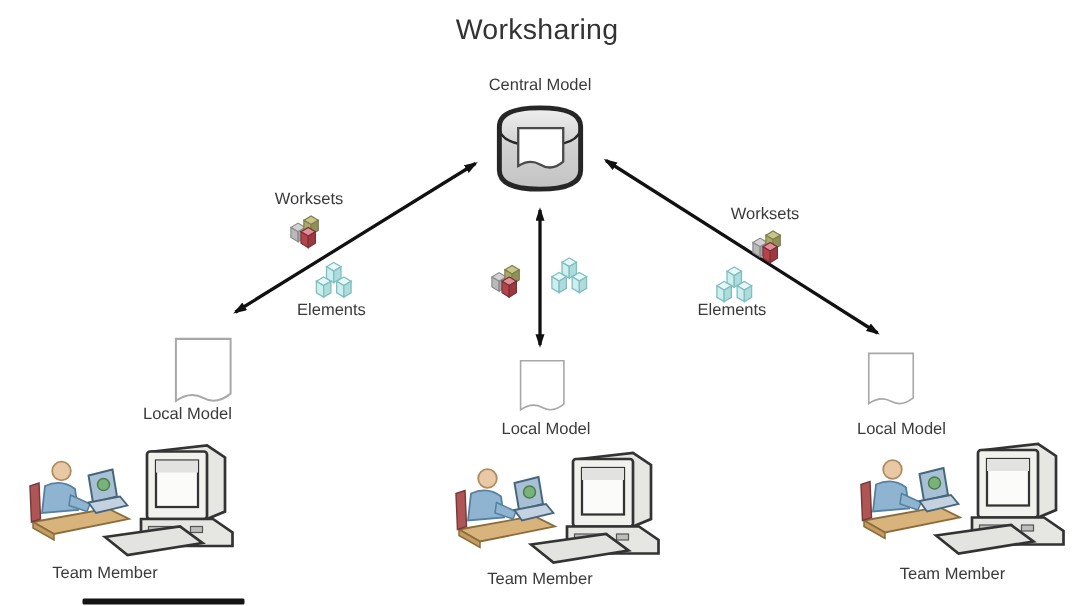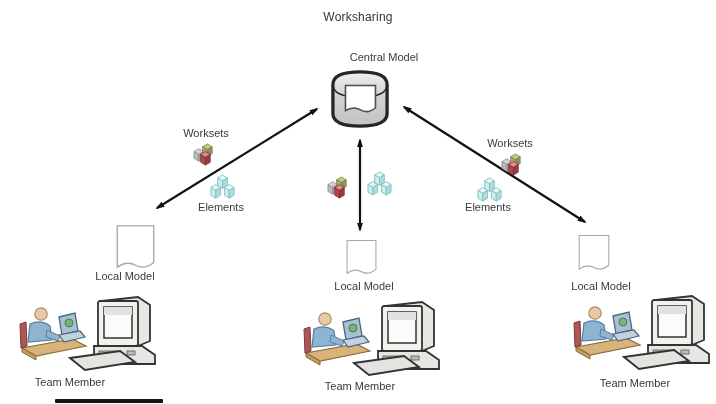--- a/index.html
+++ b/index.html
@@ -7,21 +7,21 @@
     position:relative;width:716px;height:404px;background:#ffffff;overflow:hidden;
     font-family:"Liberation Sans",sans-serif;color:#3a3a3a;
   }
   .abs{position:absolute;}
   .label{
     position:absolute;font-size:11px;color:#3a3a3a;text-align:center;
     white-space:nowrap;line-height:13px;
   }
   #title{
     position:absolute;left:0;top:10px;width:716px;text-align:center;
-    font-size:12px;color:#333;letter-spacing:.2px;
+    font-size:19px;color:#333;letter-spacing:.2px;
   }
   #arrow-layer{position:absolute;left:0;top:0;pointer-events:none;}
   #bottom-bar{
     position:absolute;left:55px;top:399px;width:108px;height:4px;
     background:#141414;border-radius:1px;
   }
 </style>
 </head>
 <body>
 
@@ -111,21 +111,21 @@
         <rect x="85" y="57" width="22" height="4" fill="#bdbdbb" stroke="#555" stroke-width="0.8"></rect>
         <rect x="113" y="57" width="8" height="4" fill="#bdbdbb" stroke="#555" stroke-width="0.8"></rect>
 
         <path d="M56 64 L106 57 L121 68 L71 76 Z" fill="#e3e3e0" stroke="#333" stroke-width="1.8"></path>
       </symbol>
     </defs>
   </svg>
 
   <div id="title">Worksharing</div>
 
-  <div class="label" style="left:320px;top:51px;width:80px;margin-left:24px;">Central Model</div>
+  <div class="label" style="left:320px;top:51px;width:80px;">Central Model</div>
   <svg class="abs" style="left:329px;top:69px;" width="62" height="60">
       <use href="#sym-central"></use>
     </svg>
 
   <svg id="arrow-layer" width="716" height="404">
     <defs>
       <marker id="ah" markerWidth="9" markerHeight="7" refX="7.2" refY="3" orient="auto-start-reverse" markerUnits="userSpaceOnUse">
         <path d="M0 0 L9 3 L0 6 Z" fill="#111"></path>
       </marker>
     </defs>

